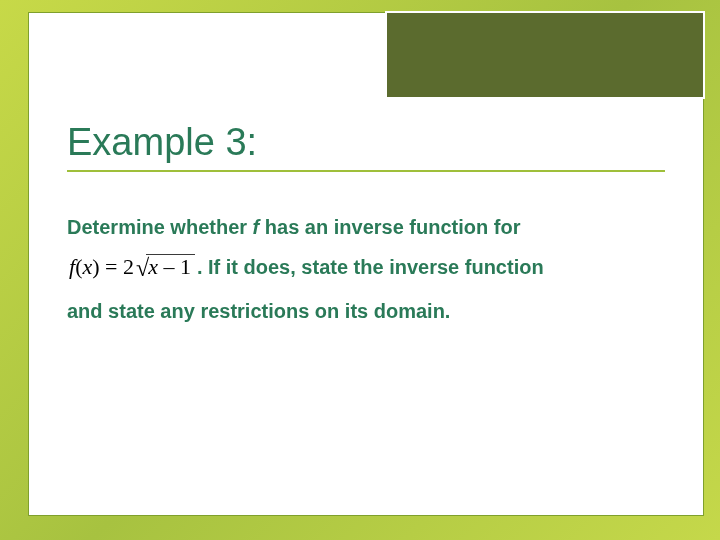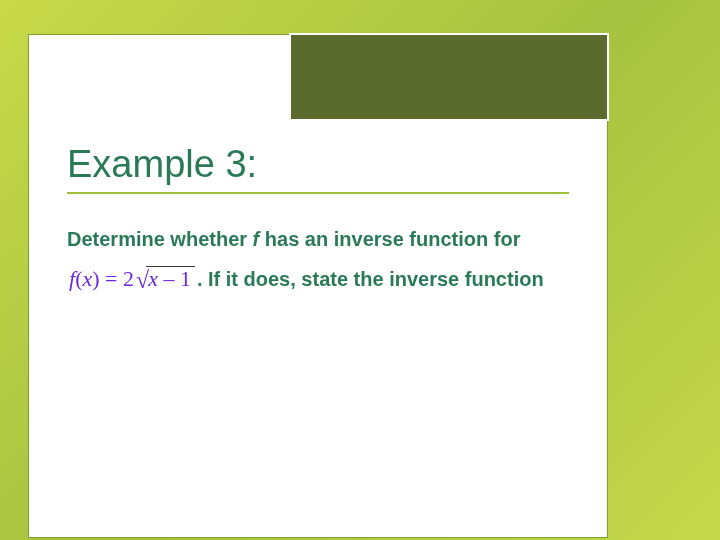--- a/index.html
+++ b/index.html
@@ -5,22 +5,22 @@
   html,body{margin:0;padding:0;}
   body{
     width:720px;height:540px;
     background:linear-gradient(135deg,#c7d948 0%,#a7c240 50%,#c5d84a 100%);
     font-family:Arial,Helvetica,sans-serif;
     position:relative;
     box-sizing:border-box;
   }
   .card{
     position:absolute;
-    left:28px;top:34px;
-    width:580px;height:504px;
+    left:28px;top:12px;
+    width:676px;height:504px;
     background:#ffffff;
     border:1.5px solid #7fa02c;
     box-sizing:border-box;
     padding:0 38px 0 38px;
   }
   .corner-box{
     position:absolute;
     right:-2px;top:-2px;
     width:320px;height:88px;
     background:#5b6b2e;
@@ -33,31 +33,31 @@
     color:#2a7a58;
     font-weight:400;
     padding-bottom:4px;
   }
   .rule{
     height:2px;width:100%;
     background:#9fbf3a;
     margin-top:2px;
   }
   .body{
-    margin-top:26px;
+    margin-top:36px;
     font-size:20px;
     line-height:1.9;
     color:#2a7a58;
     font-weight:700;
   }
   .body .fvar{font-style:italic;font-weight:700;}
   .formula{
     display:inline-block;
     vertical-align:middle;
-    color:#6d28d9;
+    color:#000000;
     font-family:"Times New Roman",serif;
     font-style:italic;
     font-weight:400;
     font-size:22px;
     margin:0 2px;
   }
   .formula .paren{font-style:normal;}
   .formula .num{font-style:normal;}
   .sqrt-wrap{display:inline-block;position:relative;padding-left:2px;}
   .surd{font-style:normal;font-size:24px;vertical-align:-2px;}
@@ -80,14 +80,15 @@
 
   <div class="body">
     <div>
       <span>Determine whether </span><span class="fvar">f</span><span> has an inverse function for</span>
     </div>
     <div>
       <span class="formula">
         <span>f</span><span class="paren">(</span><span>x</span><span class="paren">)</span><span class="num"> = </span><span class="num">2</span><span class="sqrt-wrap"><span class="surd">√</span><span class="radicand"><span>x</span><span class="num"> – </span><span class="num">1</span></span></span>
       </span><span>.  If it does, state the inverse function</span>
     </div>
+    <div>and state any restrictions on its domain.</div>
   </div>
 </div>
 
 </body></html>

